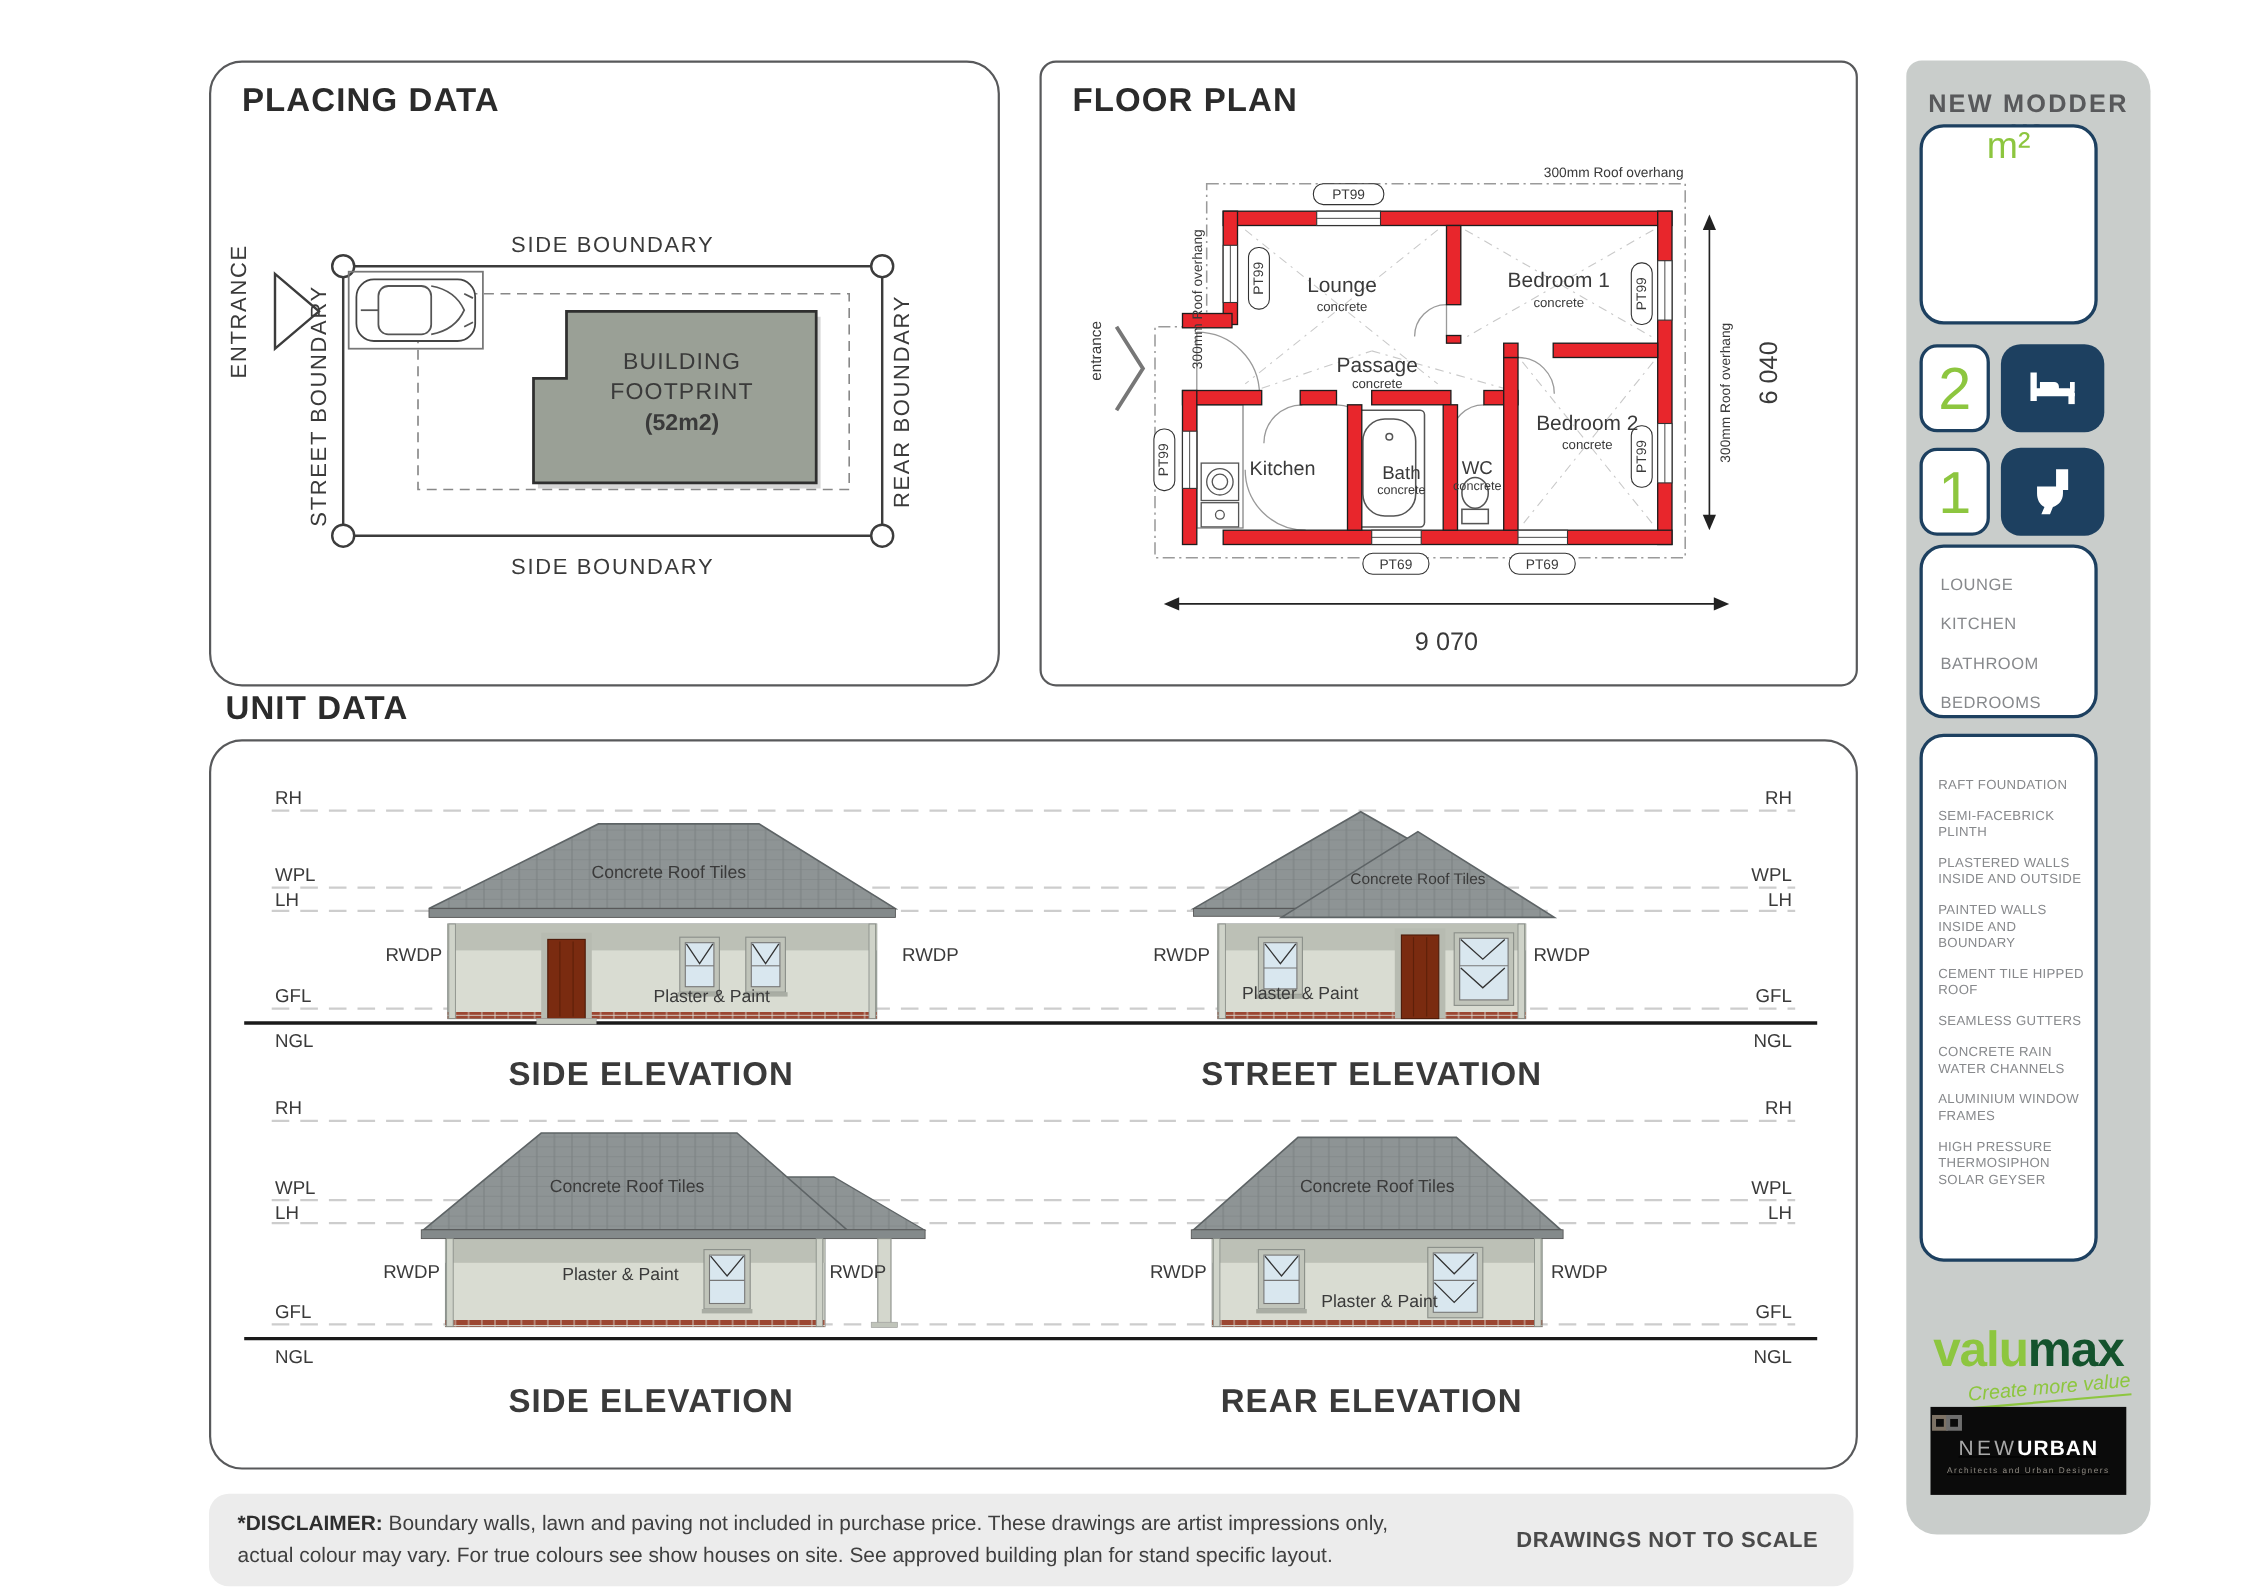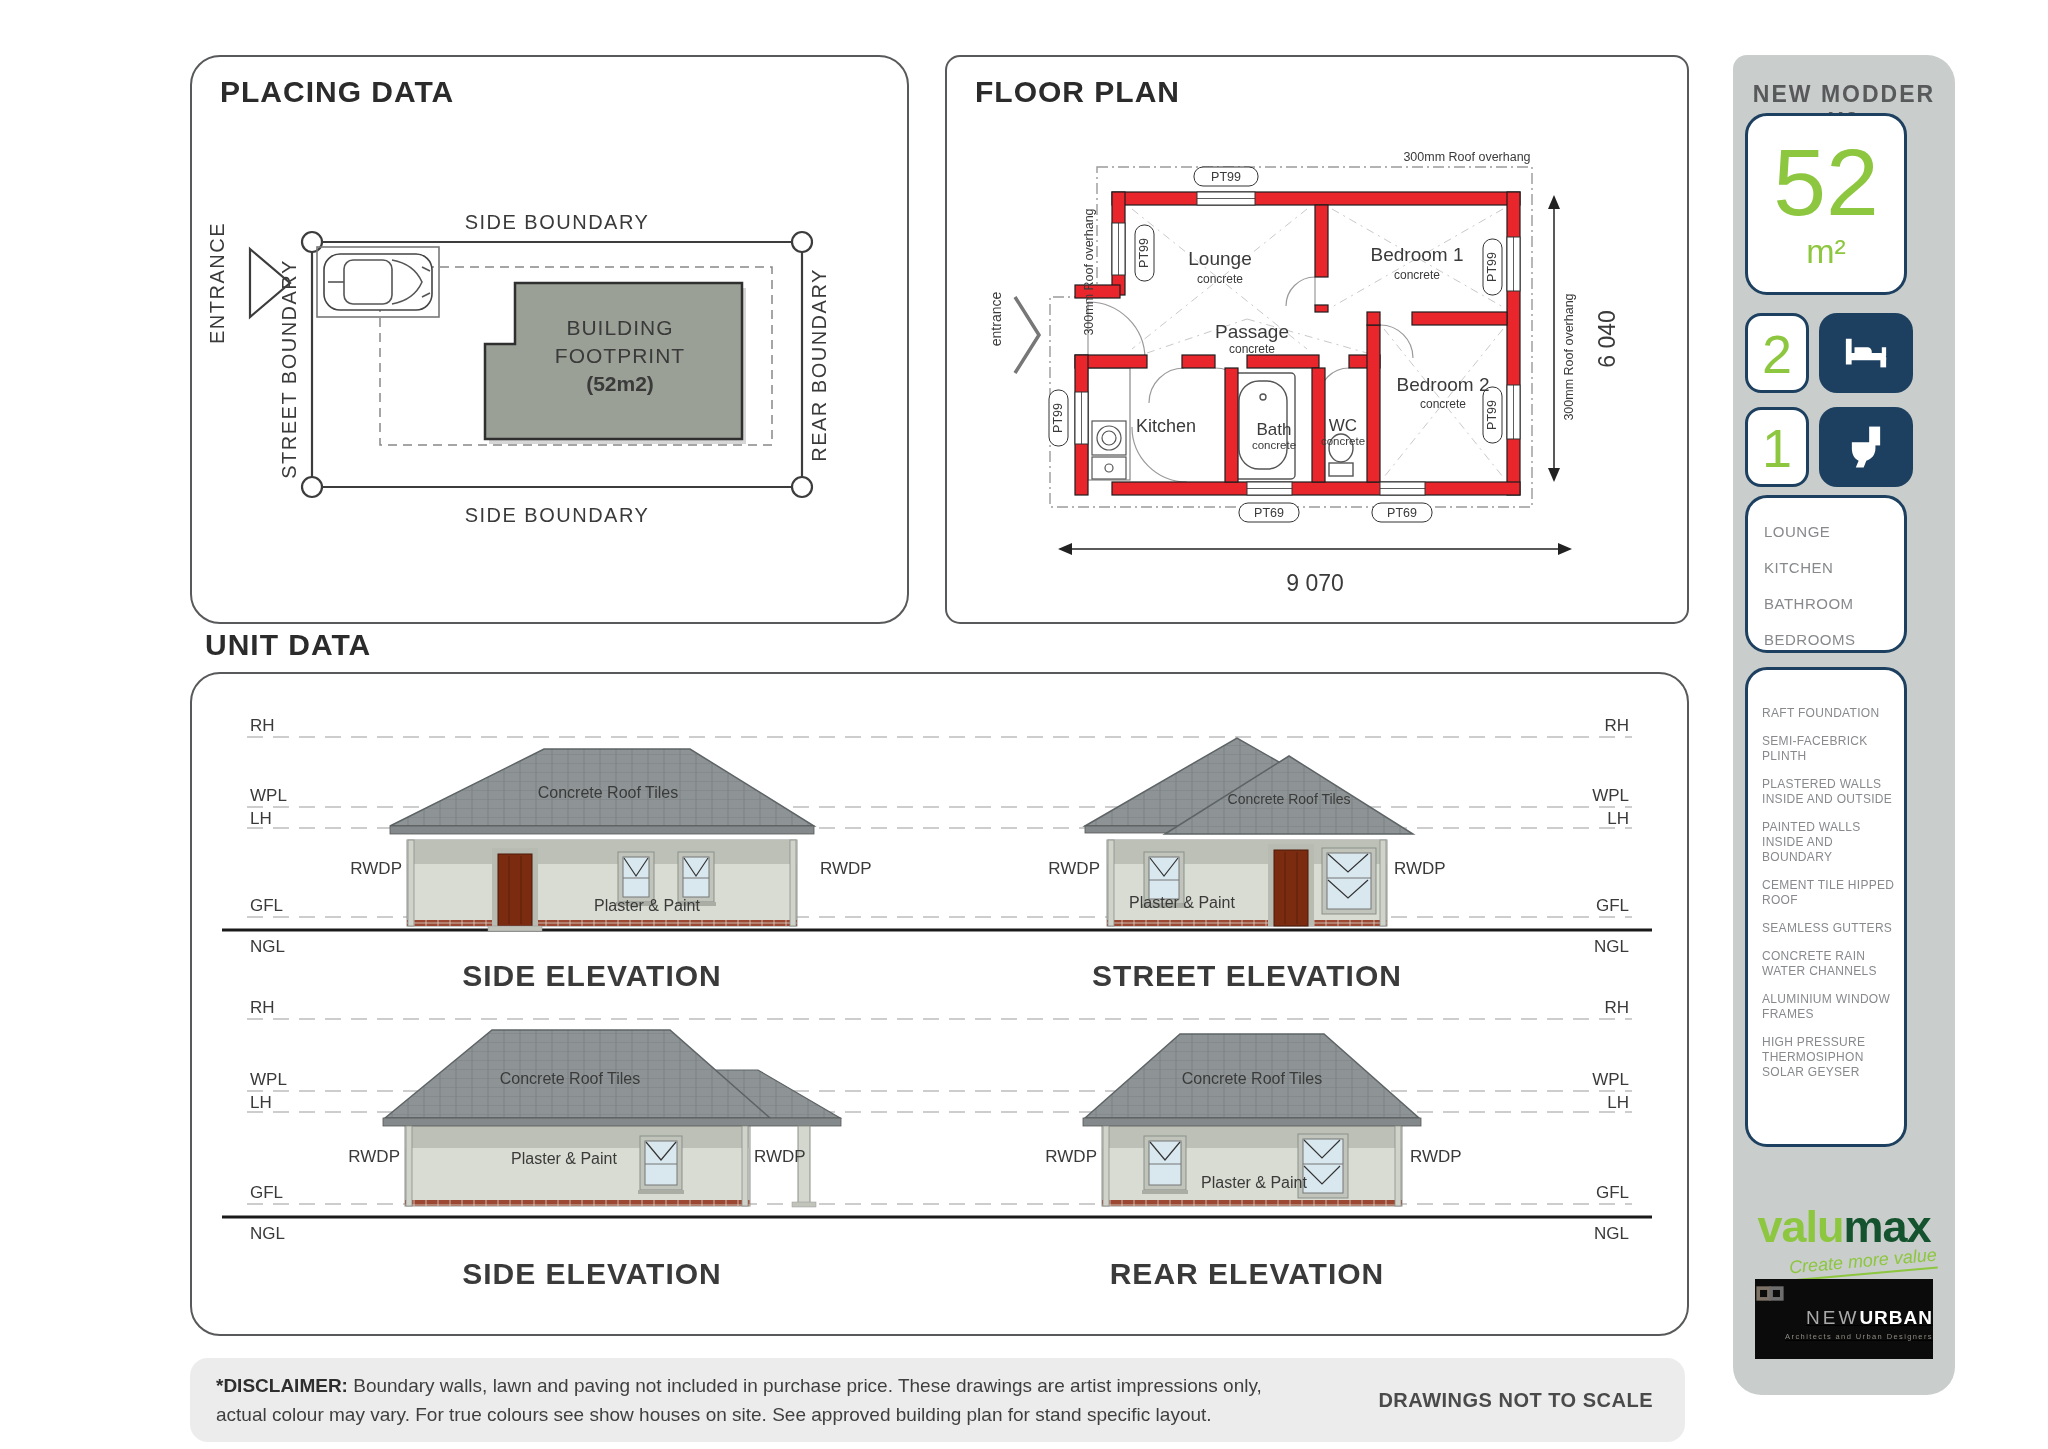--- a/index.html
+++ b/index.html
@@ -23,21 +23,21 @@
   .sb-roomlist{padding:25px 8px 0 16px;}
   .sb-roomlist div{font-size:15px;color:#87898c;letter-spacing:0.5px;margin-bottom:19px;}
   .sb-featlist{padding:36px 8px 4px 14px;}
   .sb-featlist div{font-size:12px;line-height:15px;color:#87898c;letter-spacing:0.3px;margin-bottom:13px;}
   .valumax{position:absolute;top:1146px;left:0;width:100%;text-align:center;font-size:45px;
            font-weight:bold;letter-spacing:-1px;}
   .valumax .v1{color:#8dc63f;} .valumax .v2{color:#14532d;}
   .valu-tag{position:absolute;top:1196px;right:18px;font-size:18px;font-style:italic;color:#8dc63f;
             transform:rotate(-5deg);border-bottom:2px solid #8dc63f;padding-bottom:1px;}
   .nu-box{position:absolute;top:1224px;left:22px;width:178px;height:80px;background:#0b0b0b;
-          text-align:right;text-decoration:underline;}
+          text-align:center;text-decoration:underline;}
   .nu-words{margin-top:6px;font-size:19px;letter-spacing:1px;}
   .nu-w1{color:#a9a9a9;letter-spacing:3px;} .nu-w2{color:#fff;font-weight:bold;}
   .nu-tag{font-size:7.5px;color:#8f8a82;letter-spacing:1.4px;margin-top:3px;}
   .footerbar{position:absolute;left:190px;top:1358px;width:1495px;height:84px;background:#ececec;
              border-radius:18px;}
   .disc{position:absolute;left:26px;top:13px;font-size:19px;line-height:29px;color:#3f3f3f;}
   .disc b{color:#2e2e2e;}
   .scale-note{position:absolute;right:32px;top:31px;font-size:20px;font-weight:bold;color:#4a4a4a;
               letter-spacing:0.5px;}
 </style>
@@ -241,21 +241,20 @@
         <polygon points="625,492 611,486 611,498" fill="#222" stroke="none"></polygon>
       </g>
       <text x="368" y="534" font-size="23" fill="#222" text-anchor="middle">9 070</text>
     </svg>
   </div>
 
   <div class="sidebar">
     <div class="sb-title">NEW MODDER X8</div>
 
     <div class="sb-box" style="top:58px;height:182px;text-align:center;">
-      <div style="font-size:95px;line-height:104px;margin-top:14px;color:#8dc63f;">52</div>
       <div style="font-size:34px;color:#8dc63f;margin-top:-2px;">m²</div>
     </div>
 
     <div class="sb-num" style="top:258px;">
       <div style="font-size:54px;line-height:76px;">2</div>
     </div>
     <div class="sb-icon" style="top:258px;">
       <svg width="46" height="36" viewBox="0 0 32 24">
         <path fill="#fff" d="M2 2h4v10h20a4 3 0 0 1 4 3v2h-24v3H2zM27 8h3v6h-3zM8 8h9a3 3 0 0 1 3 3v1H8z"></path>
         <rect x="26" y="15" width="4" height="7" fill="#fff"></rect>

